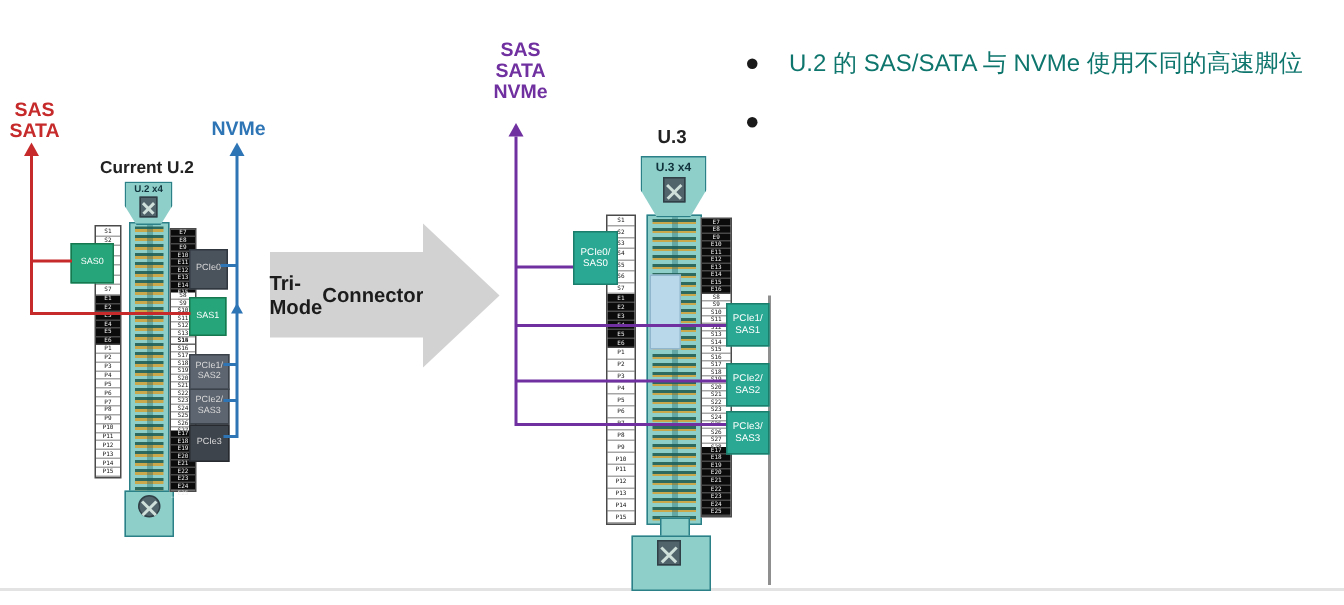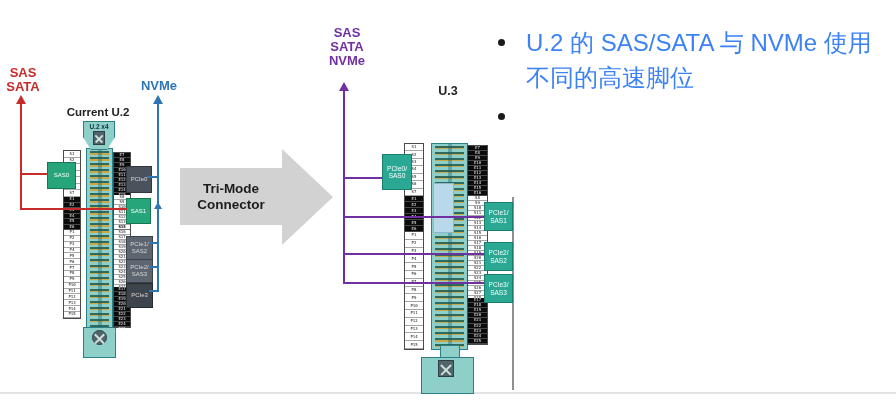--- a/index.html
+++ b/index.html
@@ -61,30 +61,30 @@
     color:#fff; text-align:center; line-height:1.15; }
   .chipbox span { display:block; }
   .green-box { background:#26a57a; border:1px solid #16784f; font-size:6px; }
   .teal-box { background:#2aa893; border:1px solid #1b7d6c; font-size:6.5px; }
   .gray-box { background:#5d6570; border:1px solid #3c424a; color:#d9d9d9; font-size:6px; }
   .darkgray-box { background:#4a525c; border:1px solid #31373e; color:#d9d9d9; font-size:6px; }
   .darkest-box { background:#3e444c; border:1px solid #272b30; color:#d9d9d9; font-size:6px; }
 
   
   .tm-rect { position:absolute; left:180px; top:168px; width:102px; height:57px; background:#d2d2d2; z-index:2;
-    display:flex; flex-direction:column; align-items:center; justify-content:center;
+    display:flex; align-items:center; justify-content:center;
     font-weight:bold; font-size:13.5px; line-height:16px; color:#1c1c1c; }
   .tm-tri { position:absolute; left:282px; top:149px; width:0; height:0; z-index:2;
     border-top:48px solid transparent; border-bottom:48px solid transparent; border-left:51px solid #d2d2d2; }
 
   
   .bullets { position:absolute; left:488px; top:25px; width:400px; z-index:7; }
   .bullet-row { display:flex; align-items:flex-start; }
   .bullet-dot { width:7px; height:7px; border-radius:50%; background:#1a1a1a; margin:14px 0 0 10px; flex:none; }
-  .bullet-text { margin-left:21px; width:360px; font-size:24px; line-height:35px; color:#3b82f6; }
+  .bullet-text { margin-left:21px; width:360px; font-size:16px; line-height:35px; color:#0f766e; }
 
   .gray-vline { position:absolute; left:512px; top:197px; width:2px; height:193px; background:#8f8f8f; z-index:1; }
   .bottom-border { position:absolute; left:0; top:392px; width:896px; height:2px; background:#e3e3e3; z-index:0; }
 </style>
 </head>
 <body>
 
 <div class="canvas">
 
   <div class="bus-label red-t" style="left:0;top:66px;width:46px;">
@@ -239,20 +239,24 @@
   </div>
   <div class="arrow-up purple-a" style="left:339px;top:82px;"></div>
   <div class="vline purple-bg" style="left:343px;top:91px;height:193px;"></div>
   <div class="hline purple-bg" style="left:344px;top:177px;width:38px;"></div>
   <div class="hline purple-bg" style="left:344px;top:216px;width:140px;"></div>
   <div class="hline purple-bg" style="left:344px;top:253px;width:140px;"></div>
   <div class="hline purple-bg" style="left:344px;top:282px;width:140px;"></div>
 
   <div class="diagram-title" style="left:424px;top:84px;width:48px;font-size:12.5px;">U.3</div>
 
+  <div class="conn-top" style="left:427px;top:104px;width:42px;height:39px;">
+    <div class="cap-label" style="font-size:8px;margin-top:2px;">U.3 x4</div>
+    <div class="screw" style="position:relative;width:13px;height:15px;margin-top:2px;"></div>
+  </div>
   <div class="conn-body" style="left:431px;top:143px;width:35px;height:205px;"></div>
   <div class="key-patch" style="left:433px;top:183px;width:19px;height:48px;"></div>
 
   <div class="pin-strip" style="left:404px;top:143px;width:18px;">
     <div class="pin-sec" style="height:52px;">
         <span>S1</span>
         <span>S2</span>
         <span>S3</span>
         <span>S4</span>
         <span>S5</span>

